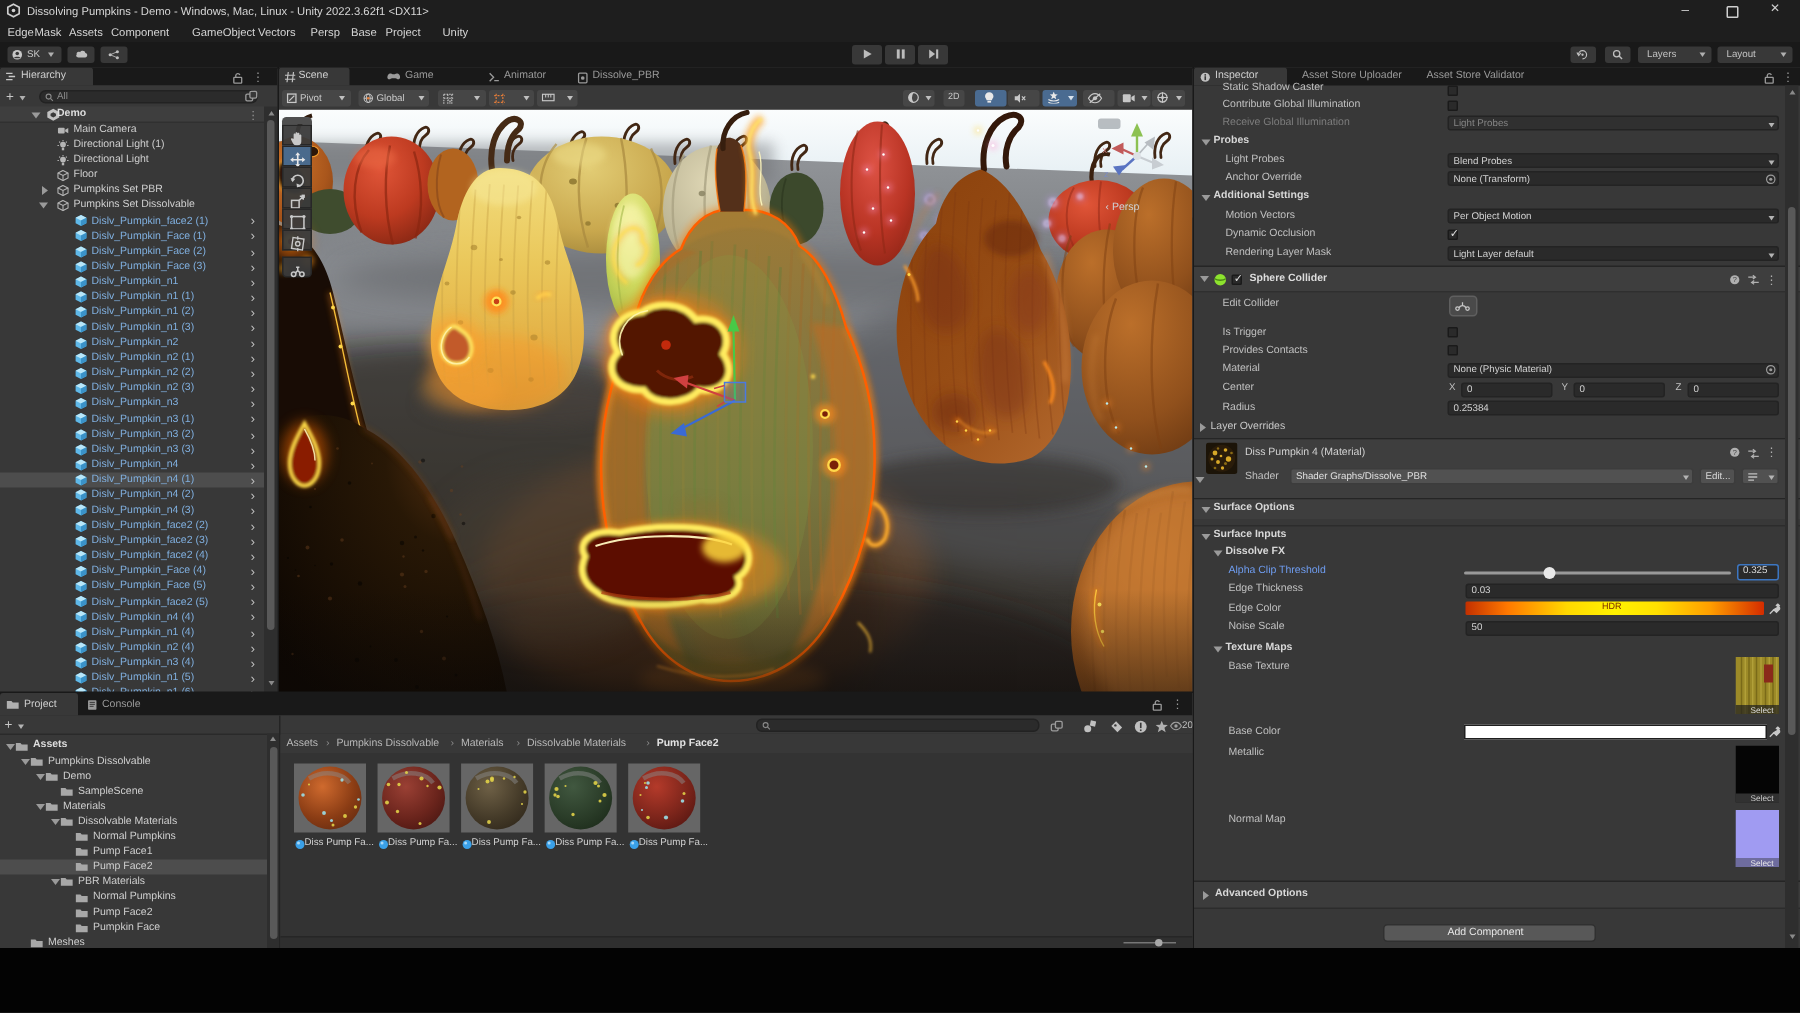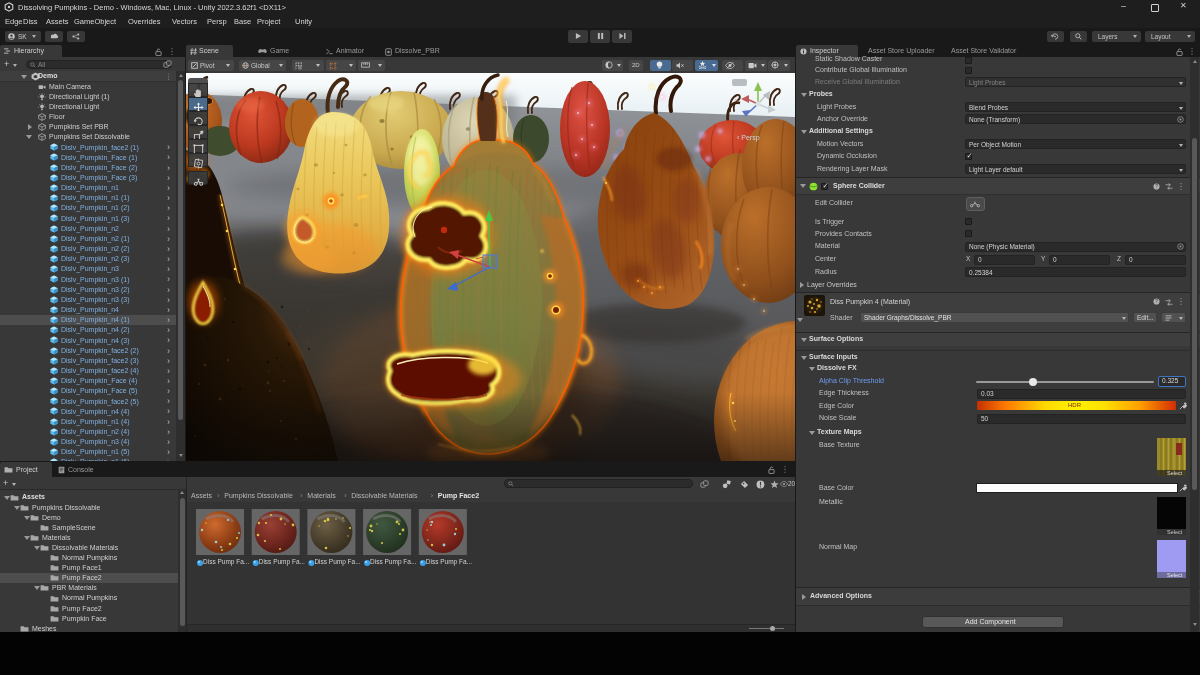--- a/index.html
+++ b/index.html
@@ -8,24 +8,24 @@
 <svg style="position:absolute;left:4px;top:2px" width="10" height="10" viewBox="0 0 10 10">
     <path d="M5,0.8 L8.8,2.9 L8.8,7.1 L5,9.2 L1.2,7.1 L1.2,2.9 Z" fill="none" stroke="#cfcfcf" stroke-width="1.1"></path>
     <circle cx="5" cy="5" r="1.2" fill="#cfcfcf"></circle>
   </svg>
 <span style="position:absolute;left:18px;top:2.5px;font-size:7.5px;color:#d6d6d6;font-weight:normal;white-space:nowrap;">Dissolving Pumpkins - Demo - Windows, Mac, Linux - Unity 2022.3.62f1 &lt;DX11&gt;</span>
 <span style="position:absolute;left:1121px;top:0.5px;font-size:9px;color:#cfcfcf;font-weight:normal;white-space:nowrap;">–</span>
 <div style="position:absolute;left:1151px;top:3.5px;width:6px;height:6px;border:1px solid #cfcfcf;border-radius:1px"></div>
 <span style="position:absolute;left:1180px;top:1px;font-size:8px;color:#cfcfcf;font-weight:normal;white-space:nowrap;">✕</span>
 <div style="position:absolute;left:0px;top:14px;width:1200px;height:14px;background:#1e1e1e;"></div>
 <span style="position:absolute;left:5px;top:16.5px;font-size:7.5px;color:#d6d6d6;font-weight:normal;white-space:nowrap;">Edge</span>
-<span style="position:absolute;left:23px;top:16.5px;font-size:7.5px;color:#d6d6d6;font-weight:normal;white-space:nowrap;">Diss</span>
+<span style="position:absolute;left:23px;top:16.5px;font-size:7.5px;color:#d6d6d6;font-weight:normal;white-space:nowrap;">Mask</span>
 <span style="position:absolute;left:46px;top:16.5px;font-size:7.5px;color:#d6d6d6;font-weight:normal;white-space:nowrap;">Assets</span>
-<span style="position:absolute;left:74px;top:16.5px;font-size:7.5px;color:#d6d6d6;font-weight:normal;white-space:nowrap;">GameObject</span>
-<span style="position:absolute;left:128px;top:16.5px;font-size:7.5px;color:#d6d6d6;font-weight:normal;white-space:nowrap;">Overrides</span>
+<span style="position:absolute;left:74px;top:16.5px;font-size:7.5px;color:#d6d6d6;font-weight:normal;white-space:nowrap;">Component</span>
+<span style="position:absolute;left:128px;top:16.5px;font-size:7.5px;color:#d6d6d6;font-weight:normal;white-space:nowrap;">GameObject</span>
 <span style="position:absolute;left:172px;top:16.5px;font-size:7.5px;color:#d6d6d6;font-weight:normal;white-space:nowrap;">Vectors</span>
 <span style="position:absolute;left:207px;top:16.5px;font-size:7.5px;color:#d6d6d6;font-weight:normal;white-space:nowrap;">Persp</span>
 <span style="position:absolute;left:234px;top:16.5px;font-size:7.5px;color:#d6d6d6;font-weight:normal;white-space:nowrap;">Base</span>
 <span style="position:absolute;left:257px;top:16.5px;font-size:7.5px;color:#d6d6d6;font-weight:normal;white-space:nowrap;">Project</span>
 <span style="position:absolute;left:295px;top:16.5px;font-size:7.5px;color:#d6d6d6;font-weight:normal;white-space:nowrap;">Unity</span>
 <div style="position:absolute;left:0px;top:28px;width:1200px;height:17px;background:#191919;border-bottom:1px solid #111"></div>
 <div style="position:absolute;left:5px;top:30.5px;width:36px;height:11px;background:#383838;border-radius:2px"></div>
 <svg style="position:absolute;left:8px;top:32.5px" width="7" height="7" viewBox="0 0 10 10">
     <circle cx="5" cy="5" r="4.6" fill="#c8c8c8"></circle>
     <circle cx="5" cy="3.8" r="1.7" fill="#383838"></circle>

